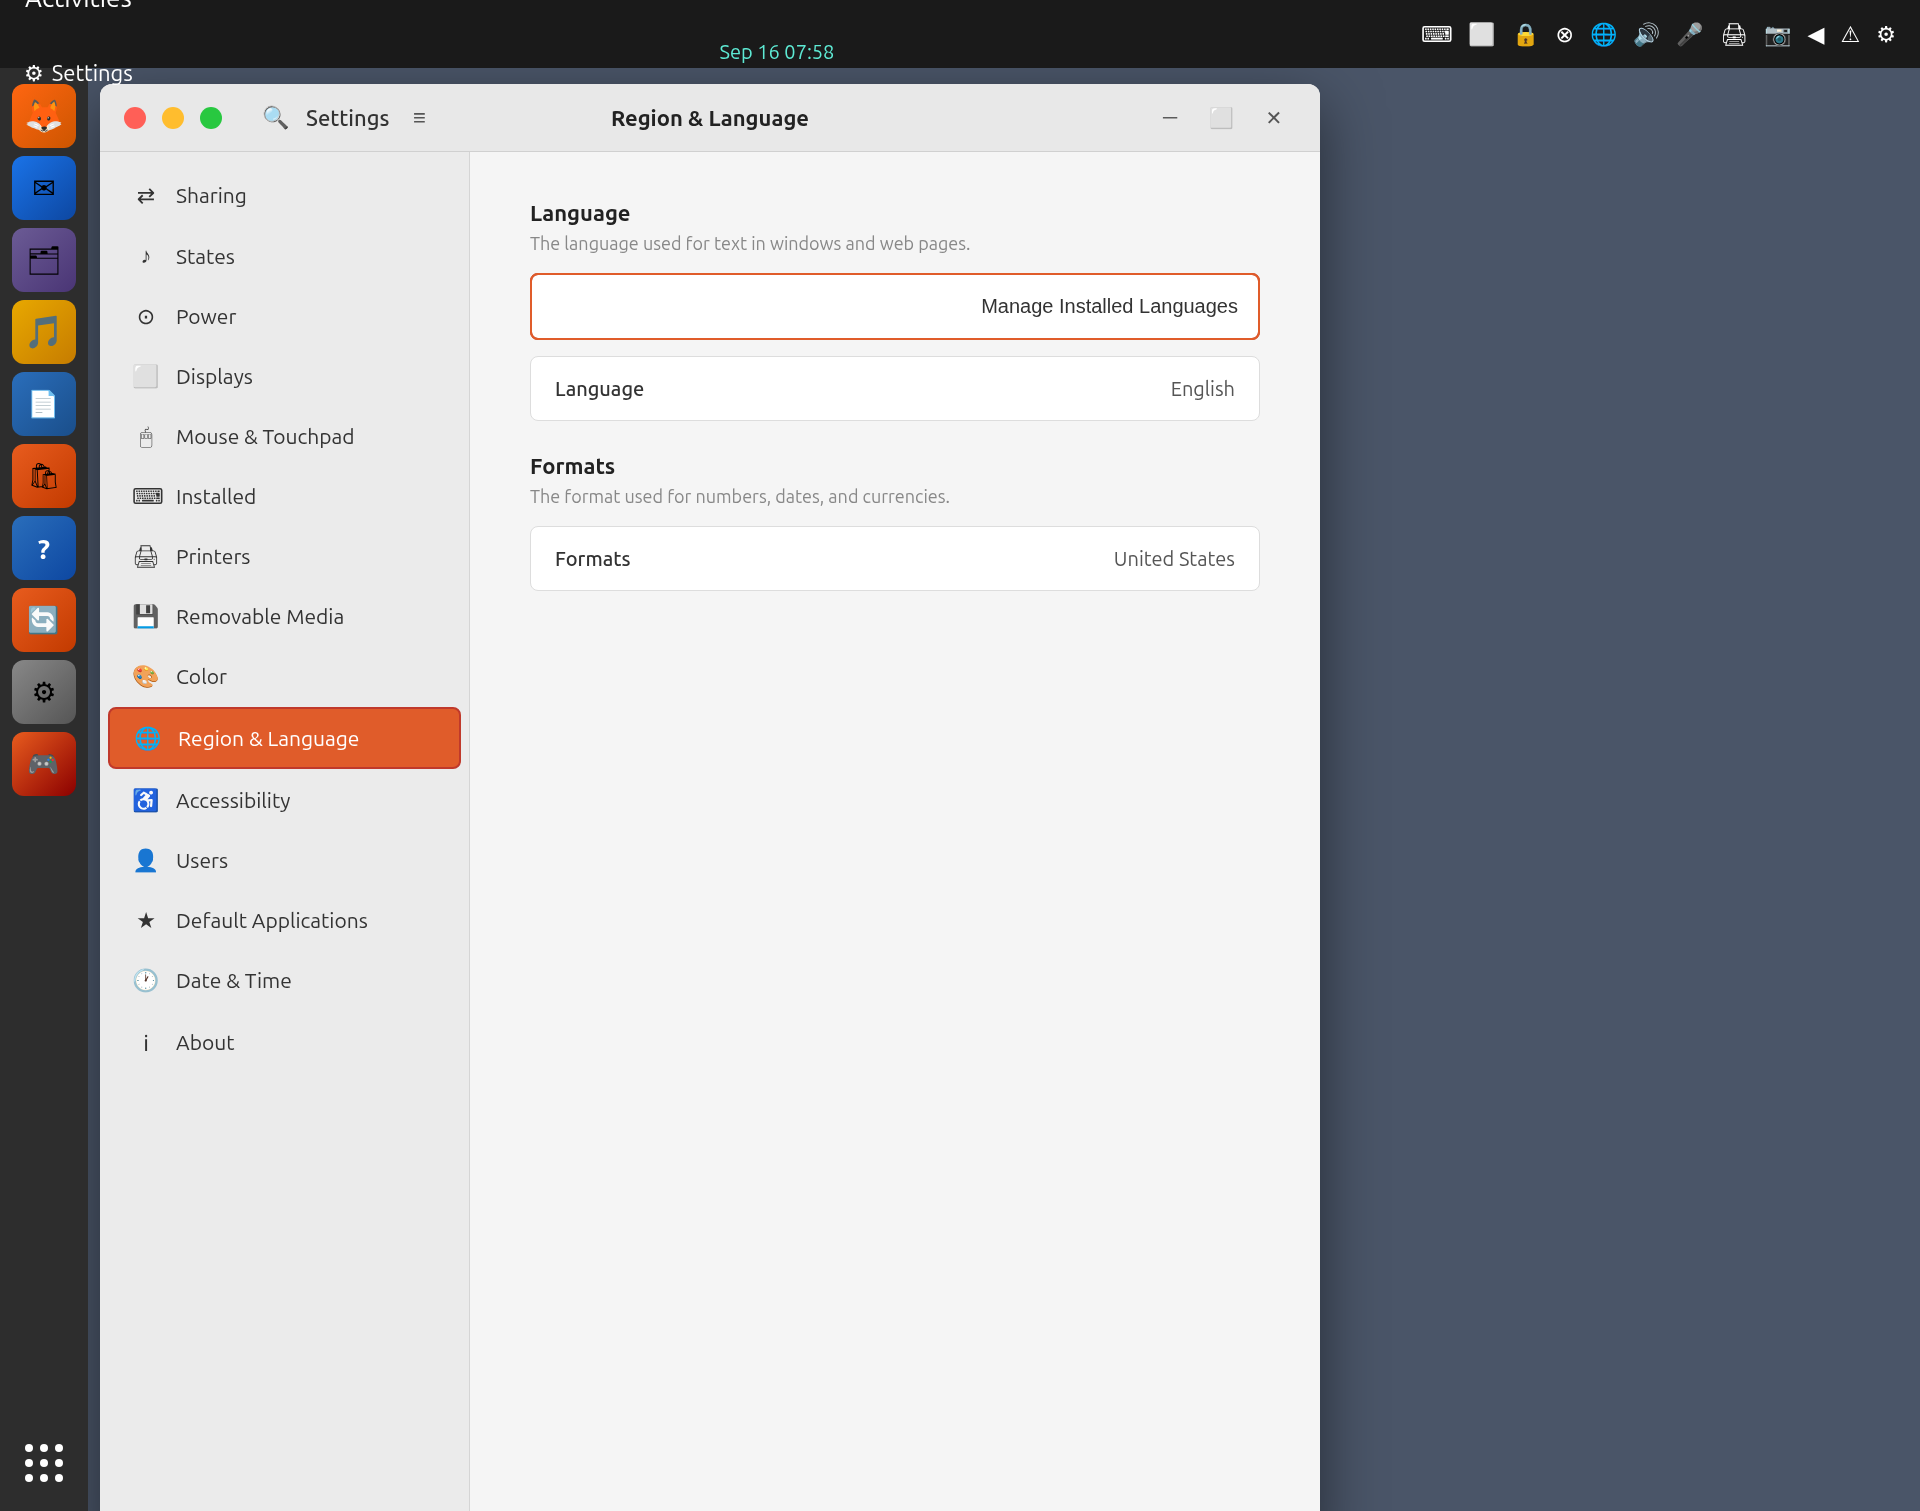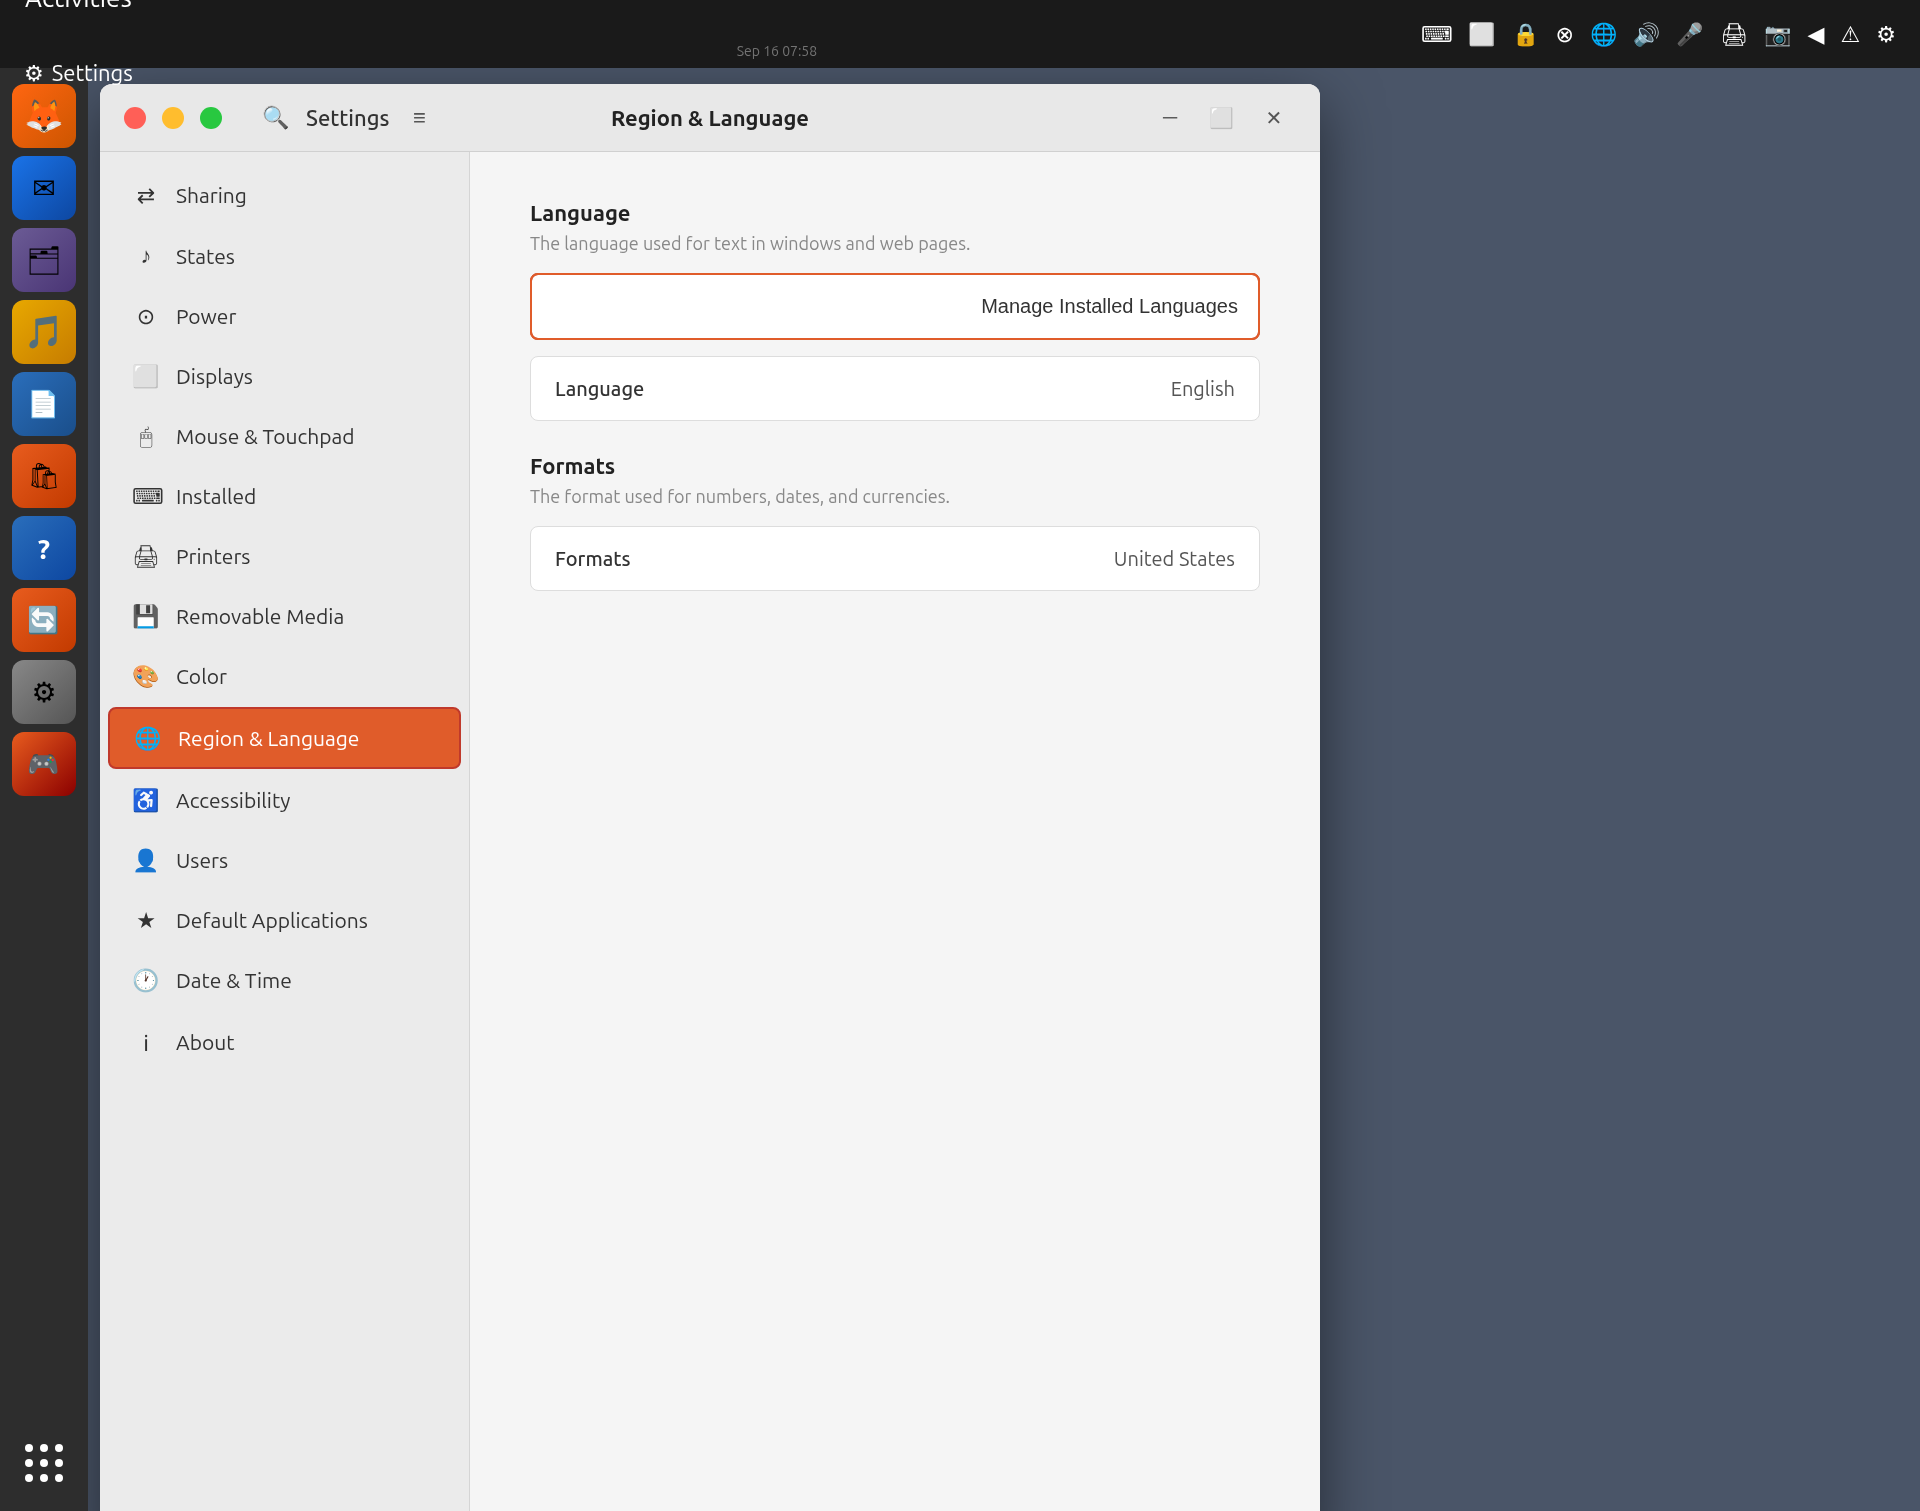--- a/index.html
+++ b/index.html
@@ -39,22 +39,22 @@
       cursor: pointer;
     }
     .settings-indicator {
       color: #fff;
       font-size: 22px;
       display: flex;
       align-items: center;
       gap: 8px;
     }
     .system-bar-center {
-      color: #737373;
-      font-size: 14px;
+      color: #5eead4;
+      font-size: 20px;
       margin-top: 34px;
     }
     .system-bar-right {
       display: flex;
       align-items: center;
       gap: 16px;
     }
     .sys-icon {
       color: #fff;
       font-size: 22px;

